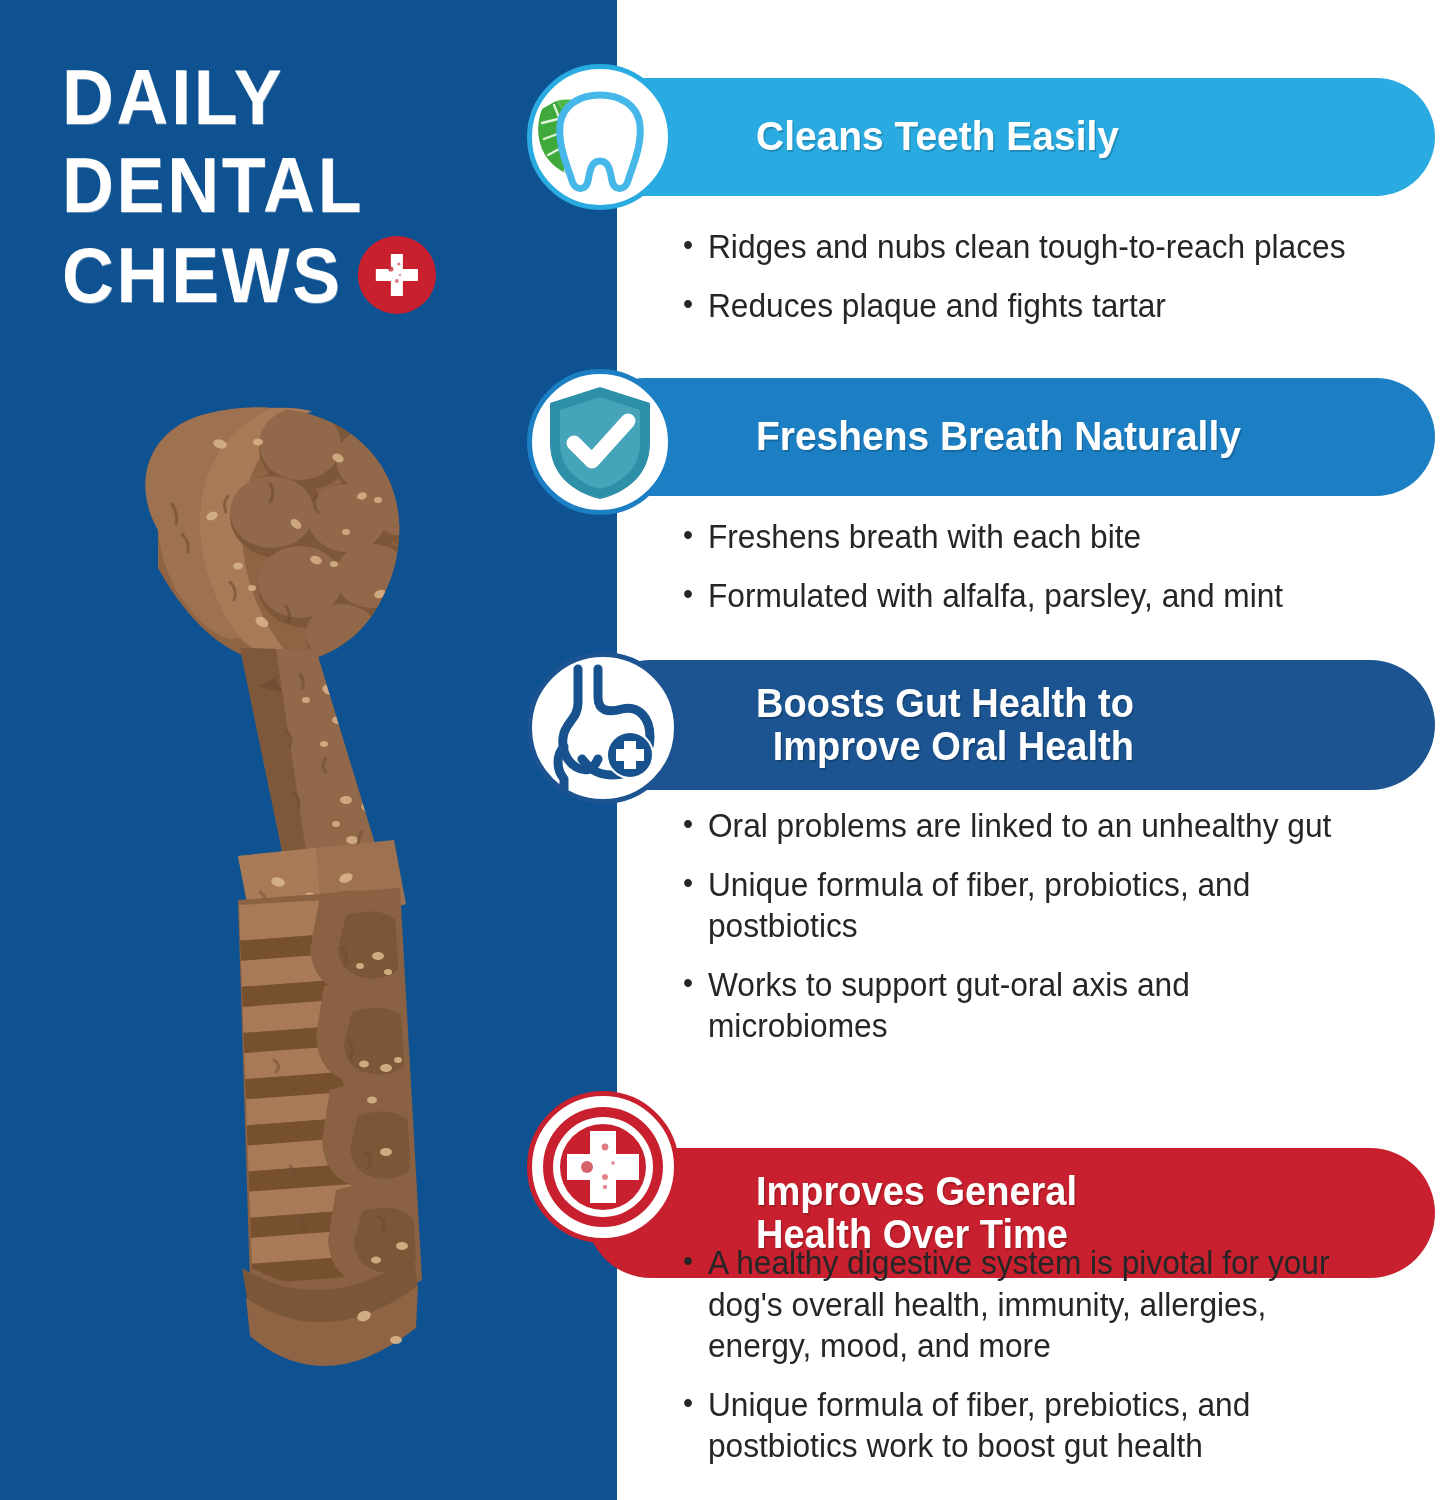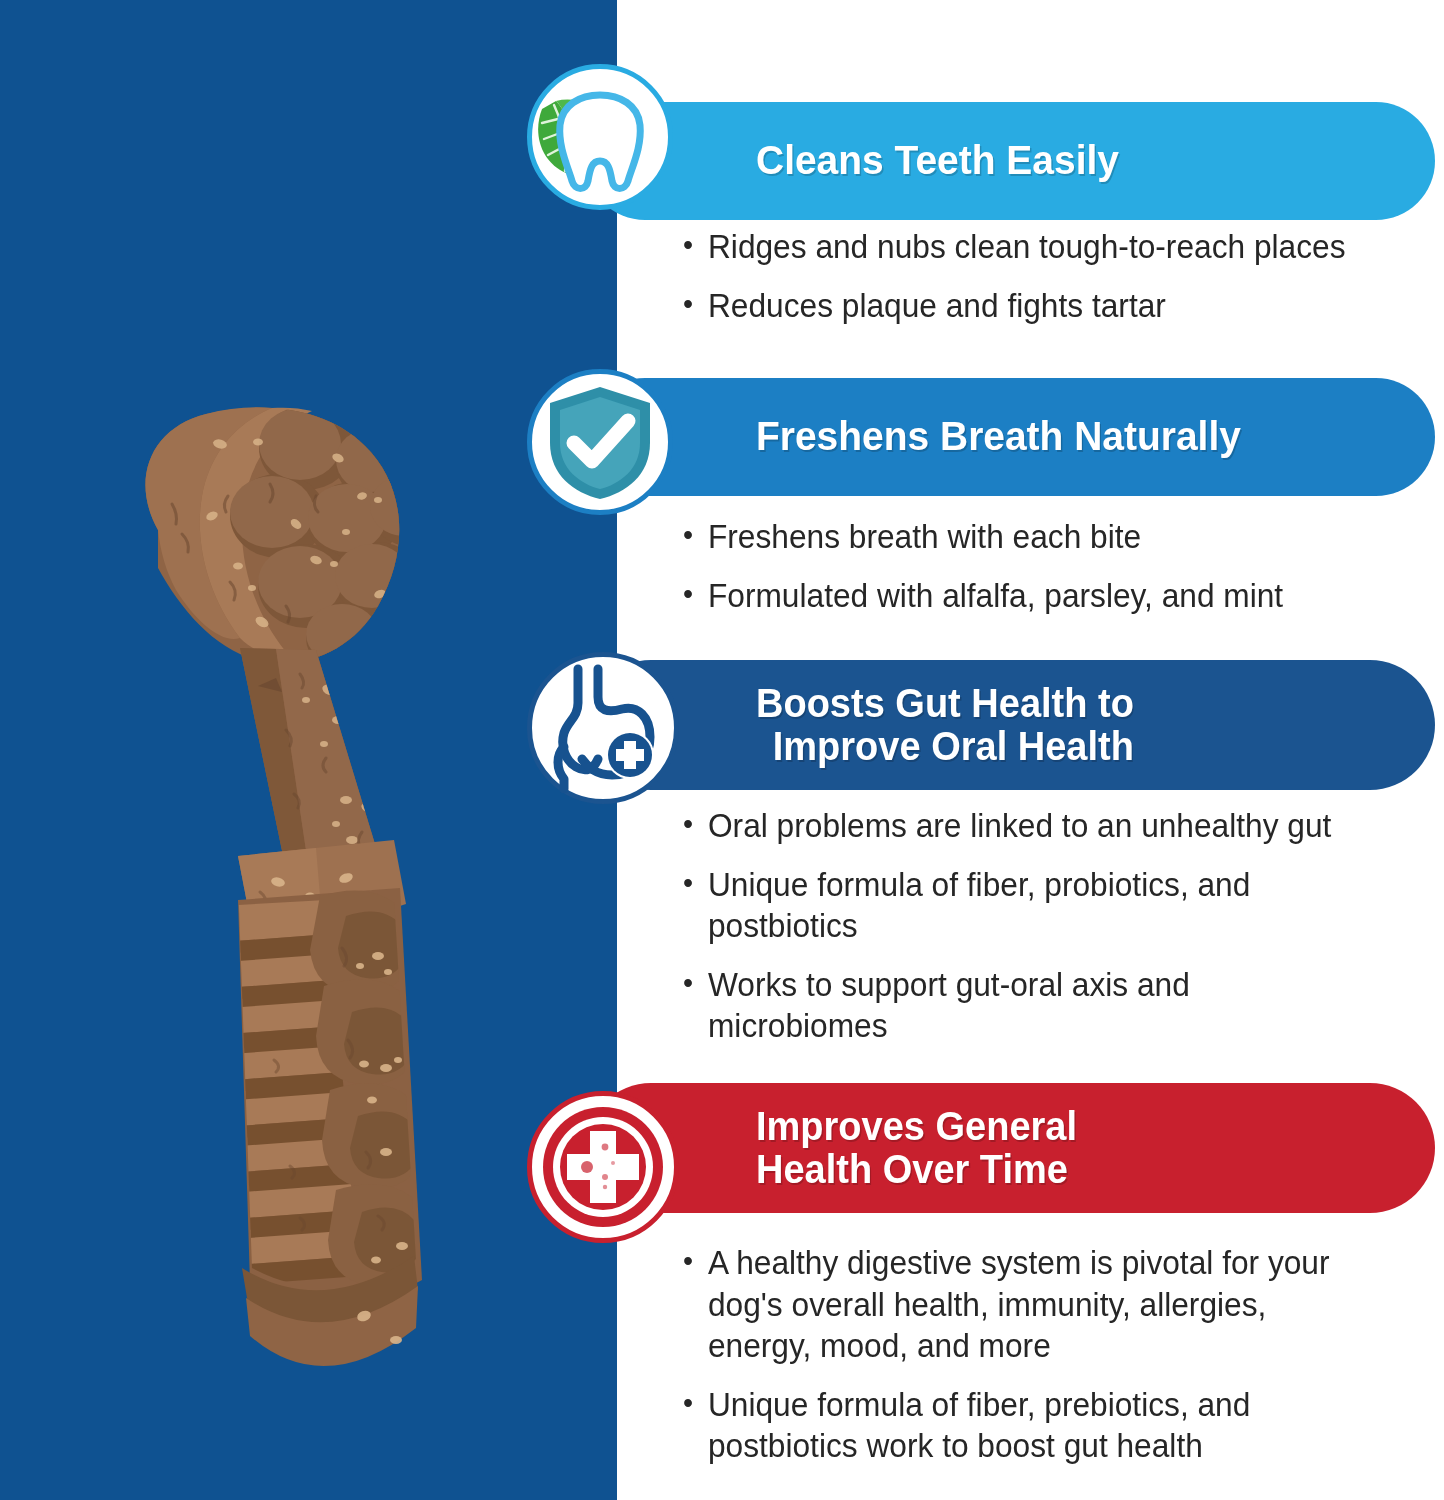--- a/index.html
+++ b/index.html
@@ -104,20 +104,36 @@
   }
   .bullet .btxt{flex:1 1 auto;}
 </style>
 </head>
 <body>
 
 <div class="page">
 
   <div class="left-panel">
 
+    <div class="title-block">
+      <div class="title-line">DAILY</div>
+      <div class="title-line">DENTAL</div>
+      <div class="title-line l3">
+        <span>CHEWS</span>
+        <span class="cross-badge">
+          <svg width="54" height="54" viewBox="0 0 54 54">
+            <path d="M21 6 h12 v15 h15 v12 h-15 v15 h-12 v-15 h-15 v-12 h15 z" fill="#ffffff"></path>
+            <circle cx="21" cy="21" r="2.6" fill="#C8202E" opacity="0.75"></circle>
+            <circle cx="29" cy="16" r="1.6" fill="#C8202E" opacity="0.6"></circle>
+            <circle cx="27" cy="33" r="1.9" fill="#C8202E" opacity="0.6"></circle>
+            <circle cx="30" cy="27" r="1.2" fill="#C8202E" opacity="0.5"></circle>
+          </svg>
+        </span>
+      </div>
+    </div>
 
     <div class="chew-wrap">
       <svg viewBox="0 0 400 1010" xmlns="http://www.w3.org/2000/svg">
         <defs>
           <clipPath id="clipHead">
             <path d="M48 130 C20 80 40 28 96 14 C150 1 215 6 255 46 C296 86 300 150 268 206
                      C244 248 200 268 158 262 C110 256 72 212 48 168 Z"></path>
           </clipPath>
           <clipPath id="clipNeck">
             <path d="M130 248 L206 250 L268 454 L176 470 Z"></path>
@@ -305,21 +321,21 @@
             <ellipse cx="286" cy="940" rx="6" ry="4"></ellipse>
           </g>
         </g>
       </svg>
     </div>
   </div>
 
   <div class="right-panel"></div>
 
   <div class="feature">
-    <div class="banner" style="left:586px;top:78px;width:849px;background:#29ABE2;padding-left:170px;margin-top:24px;">
+    <div class="banner" style="left:586px;top:78px;width:849px;background:#29ABE2;padding-left:170px;">
       <span class="banner-title">Cleans Teeth Easily</span>
     </div>
     <div class="icon-circle" style="left:527px;top:64px;border:5px solid #29ABE2;">
       <svg width="132" height="132" viewBox="0 0 132 132">
         <g>
           <path d="M8 38 C-2 64 8 92 32 102 C42 72 36 44 22 30 Z" fill="#3FA93B"></path>
           <path d="M22 30 C36 44 42 72 32 102 C56 100 72 76 70 46 C56 30 38 26 22 30 Z" fill="#4FB84A"></path>
           <g stroke="#E8F7E4" stroke-width="2.4" fill="none" stroke-linecap="round" opacity="0.95">
             <path d="M20 34 C30 56 34 80 31 100"></path>
             <path d="M24 48 L8 52"></path>
@@ -400,21 +416,21 @@
         <span class="btxt">Unique formula of fiber, probiotics, and postbiotics</span>
       </div>
       <div class="bullet">
         <span class="dot">•</span>
         <span class="btxt">Works to support gut-oral axis and microbiomes</span>
       </div>
     </div>
   </div>
 
   <div class="feature">
-    <div class="banner" style="left:586px;top:1083px;width:849px;height:130px;border-radius:65px;background:#C8202E;padding-left:170px;">
+    <div class="banner" style="left:586px;top:1148px;width:849px;height:130px;border-radius:65px;background:#C8202E;padding-left:170px;">
       <span class="banner-title two-line">Improves General
 Health Over Time</span>
     </div>
     <div class="icon-circle" style="left:527px;top:1091px;width:152px;height:152px;border:5px solid #C8202E;">
       <svg width="124" height="124" viewBox="0 0 124 124">
         <circle cx="62" cy="62" r="60" fill="#C8202E"></circle>
         <circle cx="62" cy="62" r="50" fill="#ffffff"></circle>
         <circle cx="62" cy="62" r="43" fill="#C8202E"></circle>
         <path d="M49 26 h26 v23 h23 v26 h-23 v23 h-26 v-23 h-23 v-26 h23 z" fill="#ffffff" rx="4"></path>
         <circle cx="46" cy="62" r="6" fill="#C8202E" opacity="0.7"></circle>

